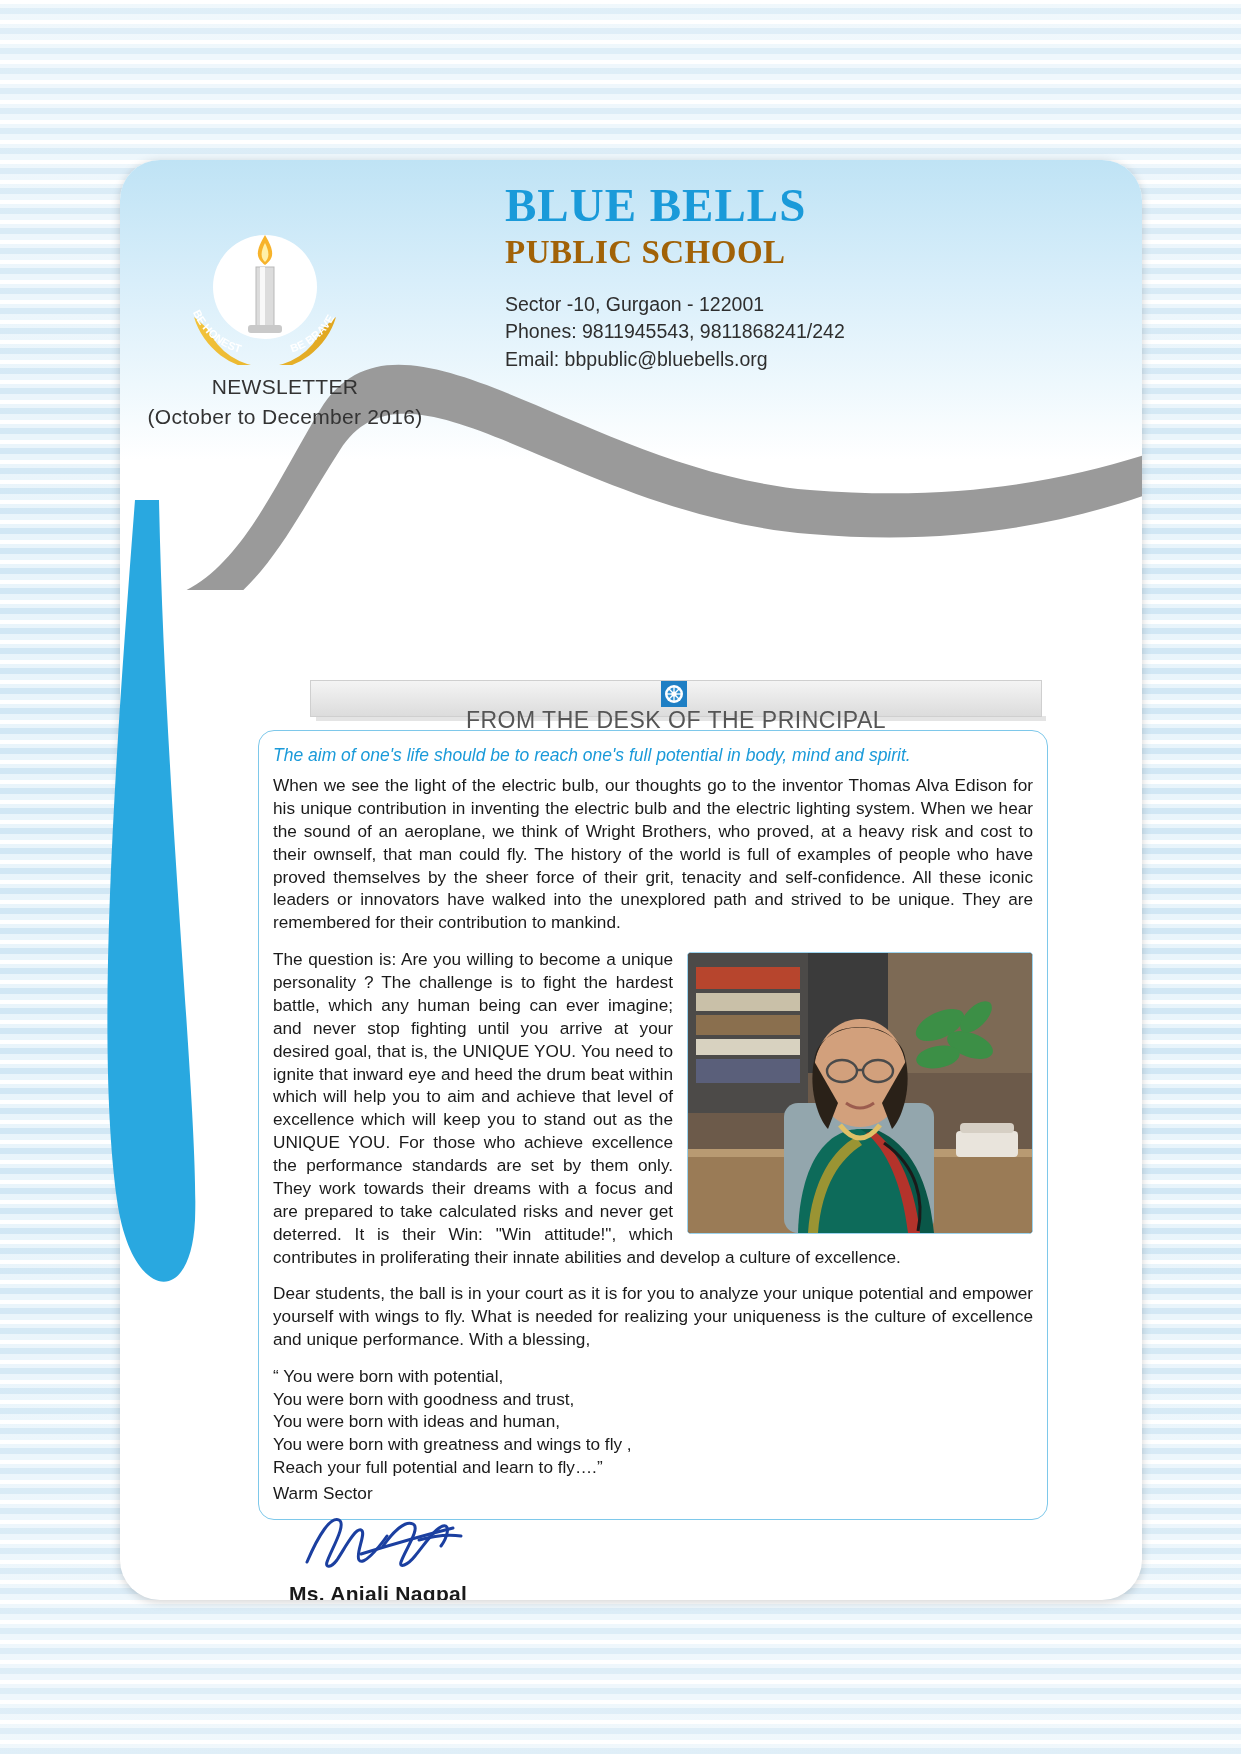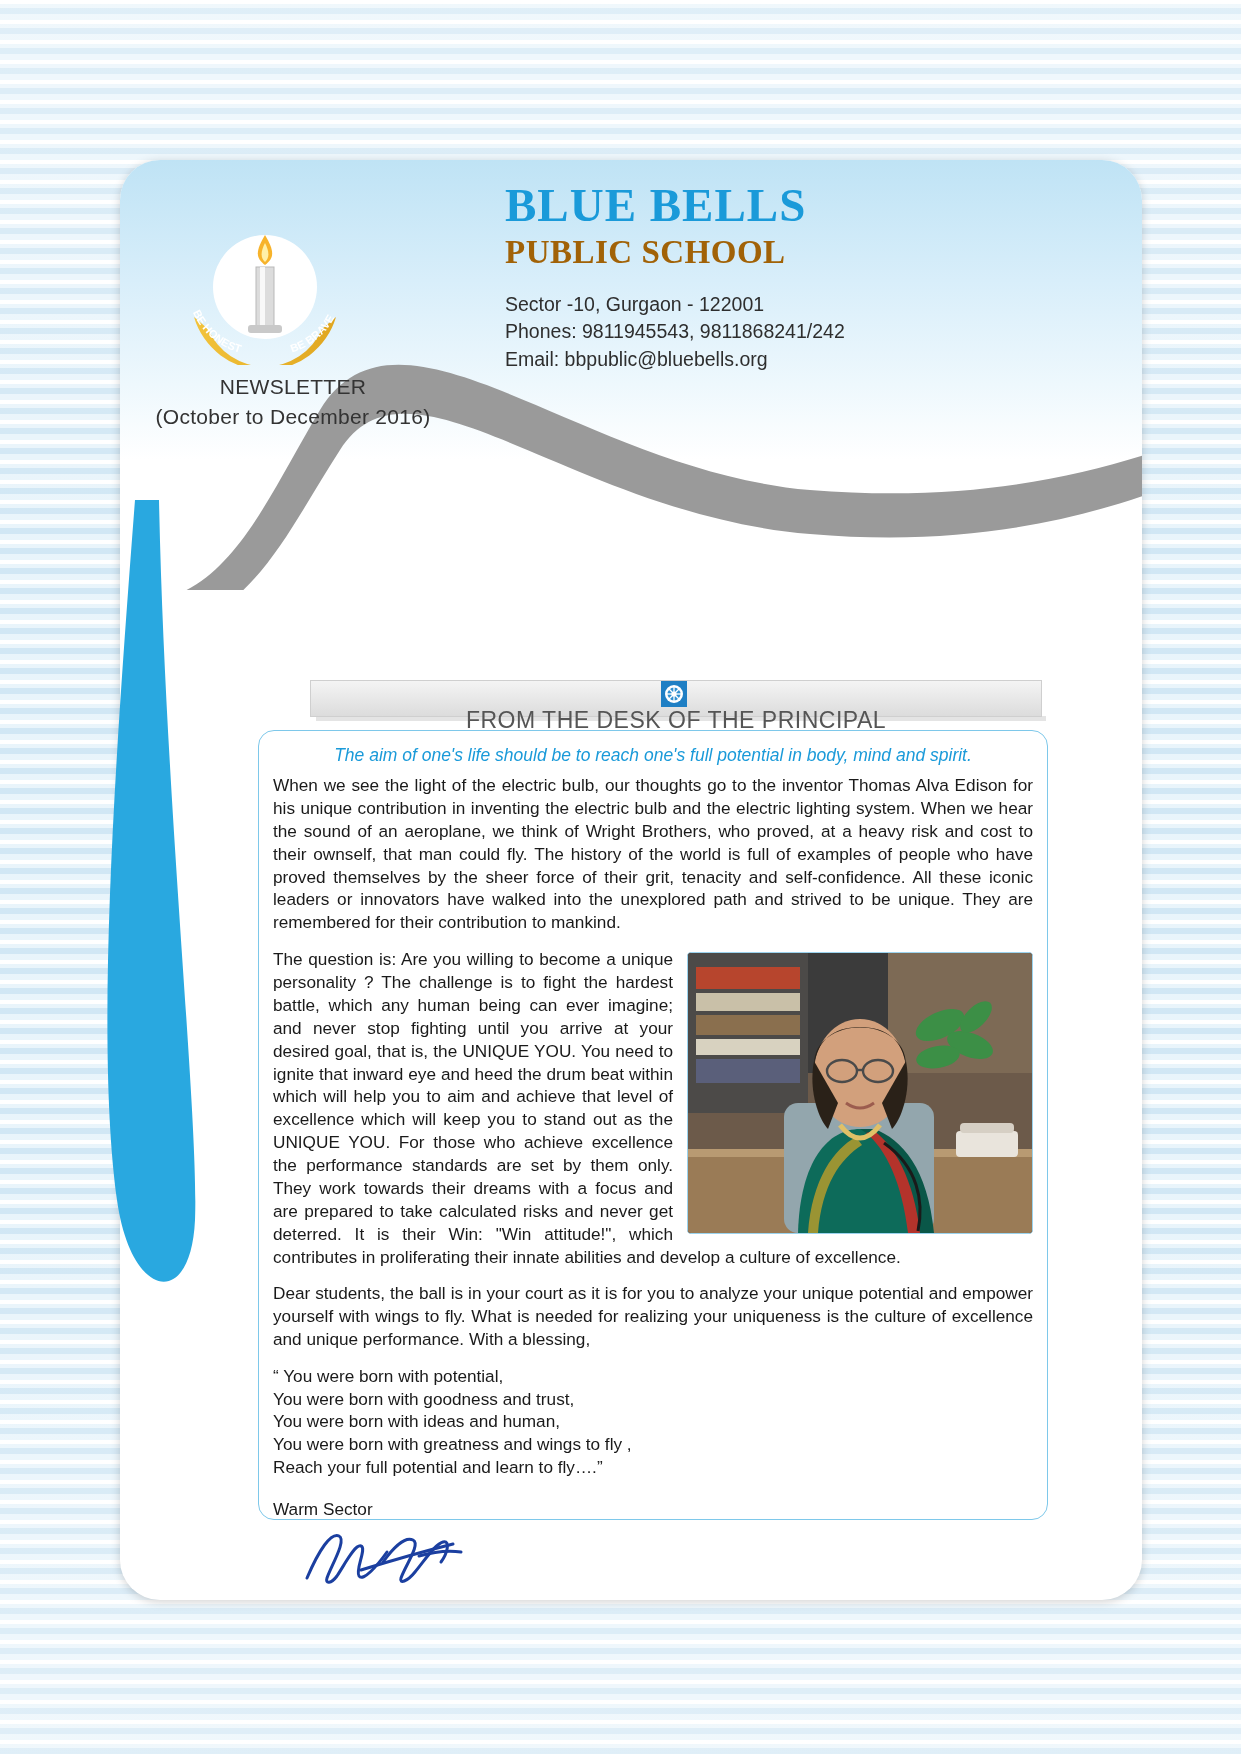--- a/index.html
+++ b/index.html
@@ -94,21 +94,20 @@
   #newsletter-label {
     position: absolute;
     left: 20px;
     top: 212px;
     width: 290px;
     text-align: center;
     font-size: 21px;
     color: #333;
     letter-spacing: .3px;
     line-height: 1.45;
-    margin-left: 8px;
   }
 
   
   #school-block {
     position: absolute;
     left: 385px;
     top: 20px;
     width: 600px;
   }
   #school-name {
@@ -173,21 +172,20 @@
     left: 138px;
     top: 570px;
     width: 790px;
     height: 790px;
     border: 1px solid #7ec8ea;
     border-radius: 16px;
     padding: 10px 14px 0 14px;
     box-sizing: border-box;
   }
   #tagline {
-    text-align: center;
     font-style: italic;
     font-size: 17.5px;
     color: #1a9ad9;
     margin: 4px 0 8px 0;
   }
   .para {
     font-size: 17.2px;
     line-height: 1.33;
     color: #1a1a1a;
     text-align: justify;
@@ -205,21 +203,21 @@
     border-radius: 4px;
     overflow: hidden;
     background: #2a2a2a;
     position: relative;
   }
   .poem-line {
     font-size: 17.2px;
     line-height: 1.32;
     color: #1a1a1a;
   }
-  #poem { margin-bottom: 20px; width: 420px;}
+  #poem { margin-bottom: 4px; width: 420px;}
   #warm-regards {
     font-size: 17.2px;
     color: #1a1a1a;
     margin-bottom: 2px;
   }
   #signature {
     width: 170px;
     height: 70px;
     margin-left: 28px;
   }

